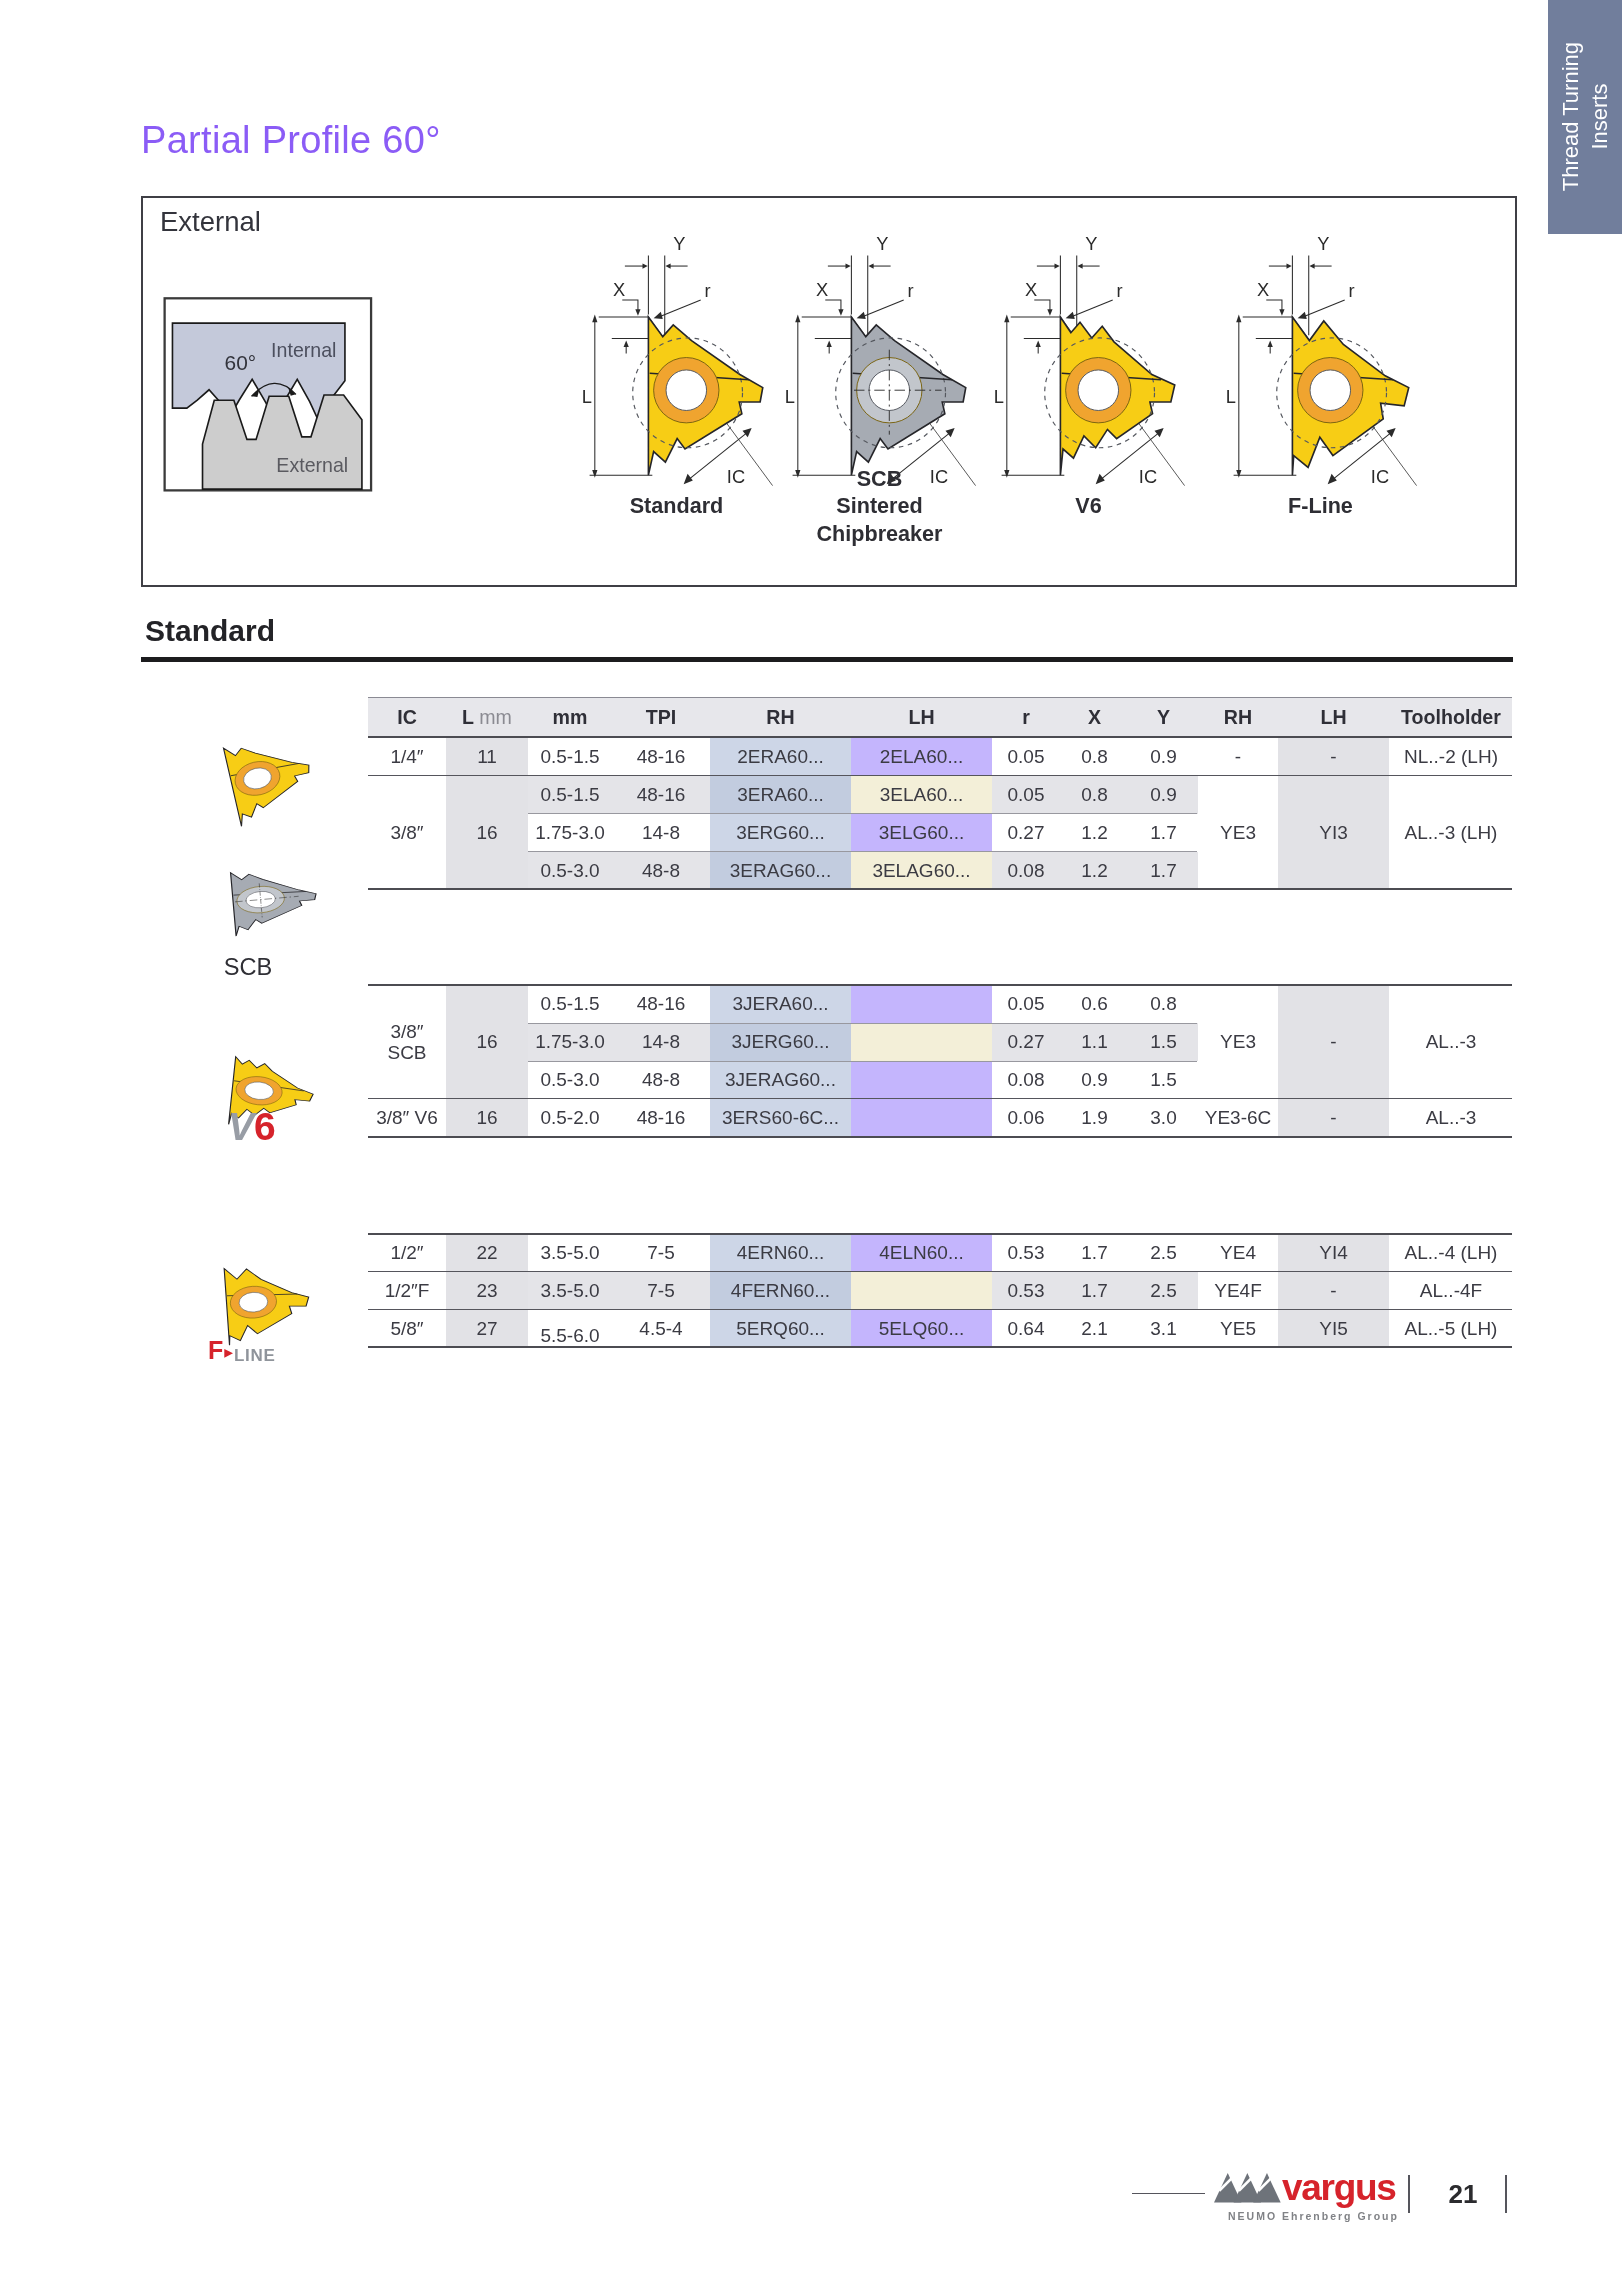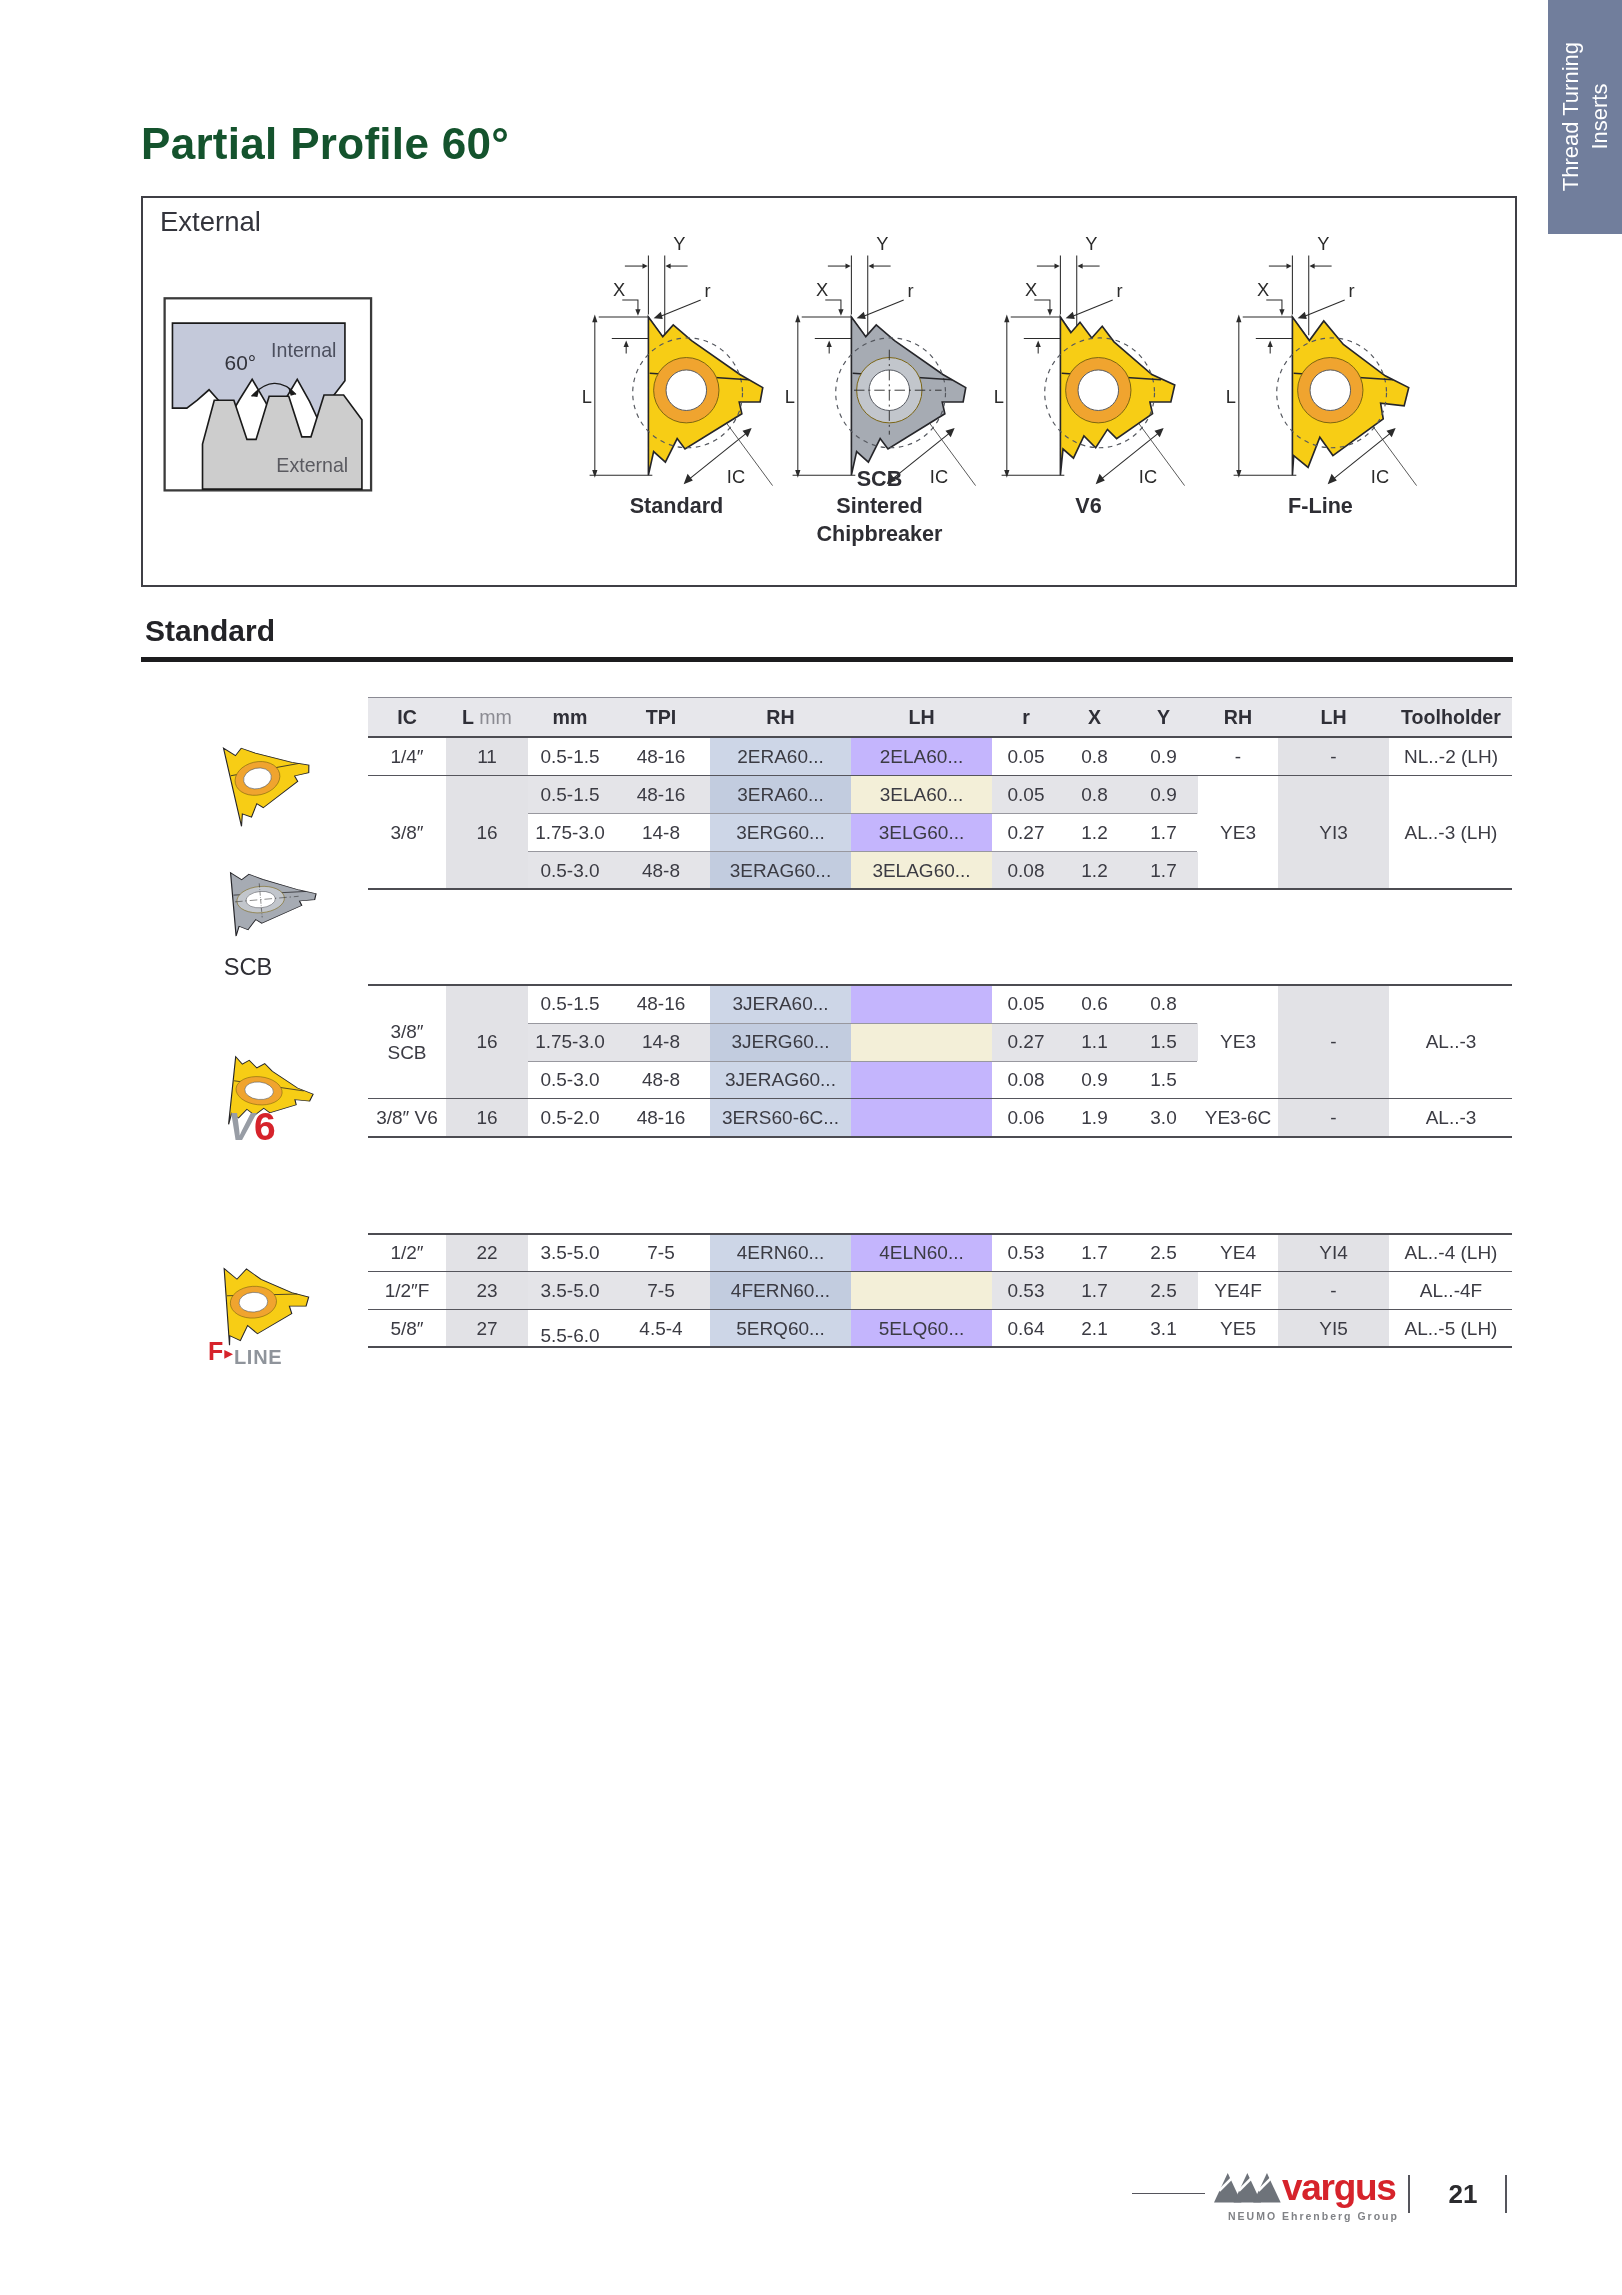--- a/index.html
+++ b/index.html
@@ -6,21 +6,21 @@
   body{width:1623px;height:2295px;position:relative;background:#ffffff;
        font-family:"Liberation Sans", sans-serif;color:#3b3b43;overflow:hidden;}
 
   
   .side-tab{position:absolute;left:1548px;top:0;width:75px;height:234px;background:#717e9c;
             display:flex;align-items:center;justify-content:center;}
   .side-tab .rot{transform:rotate(-90deg);white-space:nowrap;color:#ffffff;font-size:22px;
                  line-height:1.3;text-align:center;}
 
   
-  .page-title{position:absolute;left:141px;top:119px;font-size:44px;font-weight:700;color:#14532d;letter-spacing:0.3px;}
+  .page-title{position:absolute;left:141px;top:119px;font-size:38px;font-weight:400;color:#8b5cf6;letter-spacing:0.3px;}
   .section-title{position:absolute;left:145px;top:614px;font-size:30px;font-weight:800;color:#232327;}
   .heavy-rule{position:absolute;left:141px;top:657px;width:1372px;height:4.6px;background:#1c1c1e;}
 
   
   .diagram-box{position:absolute;left:141px;top:196px;width:1372px;height:387px;border:2px solid #3f3f45;background:#fff;}
   .box-label{position:absolute;left:17px;top:7.9px;font-size:27.5px;color:#33343c;}
   .thread-svg{position:absolute;left:19.6px;top:99px;}
   .ins-diagram{position:absolute;top:21px;width:203px;height:281px;}
   .ins-label{position:absolute;width:203px;text-align:center;font-size:21.6px;font-weight:700;color:#2e2e34;line-height:1.27;}
 
@@ -50,21 +50,21 @@
 
   
   .side-img{position:absolute;}
   .scb-label{position:absolute;left:186px;top:954px;width:124px;text-align:center;font-size:23.6px;color:#2f2f35;}
   .v6-logo{position:absolute;left:228px;top:1105px;font-weight:900;}
   .v6-logo .v{font-size:39px;color:#989da5;font-style:italic;}
   .v6-logo .six{font-size:39px;color:#d6232b;}
   .fline-logo{position:absolute;left:208px;top:1334px;font-weight:900;display:flex;align-items:center;}
   .fline-logo .f{font-size:25px;color:#d6232b;}
   .fline-logo .arrow{font-size:10.5px;color:#d6232b;margin:3.9px 1.3px 0 1.3px;}
-  .fline-logo .line{font-size:20px;color:#8f949b;letter-spacing:0.7px;margin-top:12px;}
+  .fline-logo .line{font-size:17px;color:#8f949b;letter-spacing:0.7px;margin-top:12px;}
 
   
   .footer-rule{position:absolute;left:1132px;top:2193px;width:73px;height:1.3px;background:#55555c;}
   .brand{position:absolute;left:1214px;top:2171px;display:flex;align-items:flex-end;}
   .brand-name{font-size:37px;font-weight:900;color:#d6232b;letter-spacing:-1.3px;line-height:.9;}
   .brand-sub{position:absolute;left:1228px;top:2210px;font-size:10.5px;color:#808286;letter-spacing:2px;font-weight:700;}
   .vbar{position:absolute;top:2175px;width:2px;height:38px;background:#55555c;}
   .page-num{position:absolute;left:1437px;top:2179px;width:52px;text-align:center;font-size:26px;font-weight:700;color:#2b2b2e;}
 </style>
 </head>

